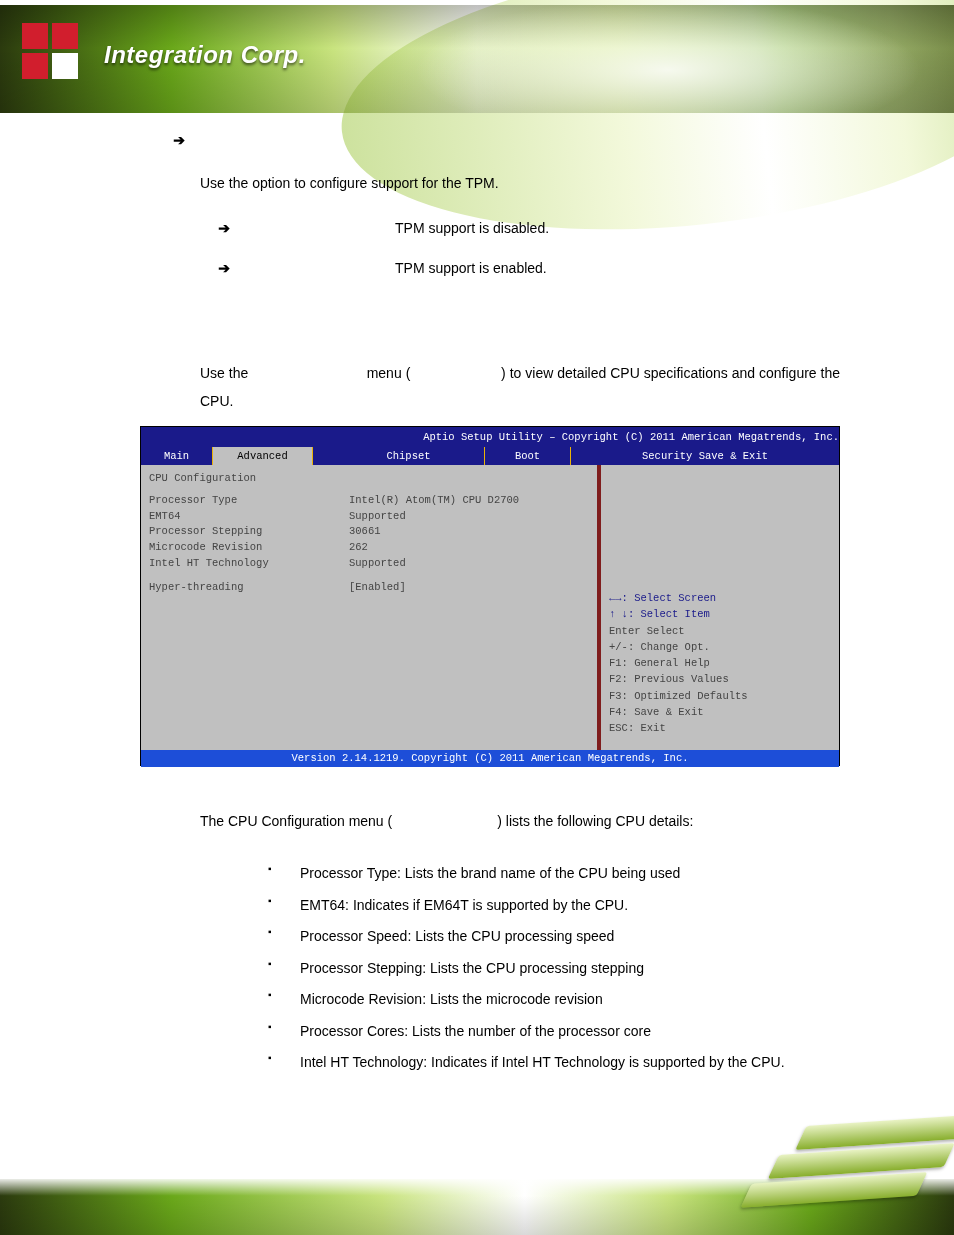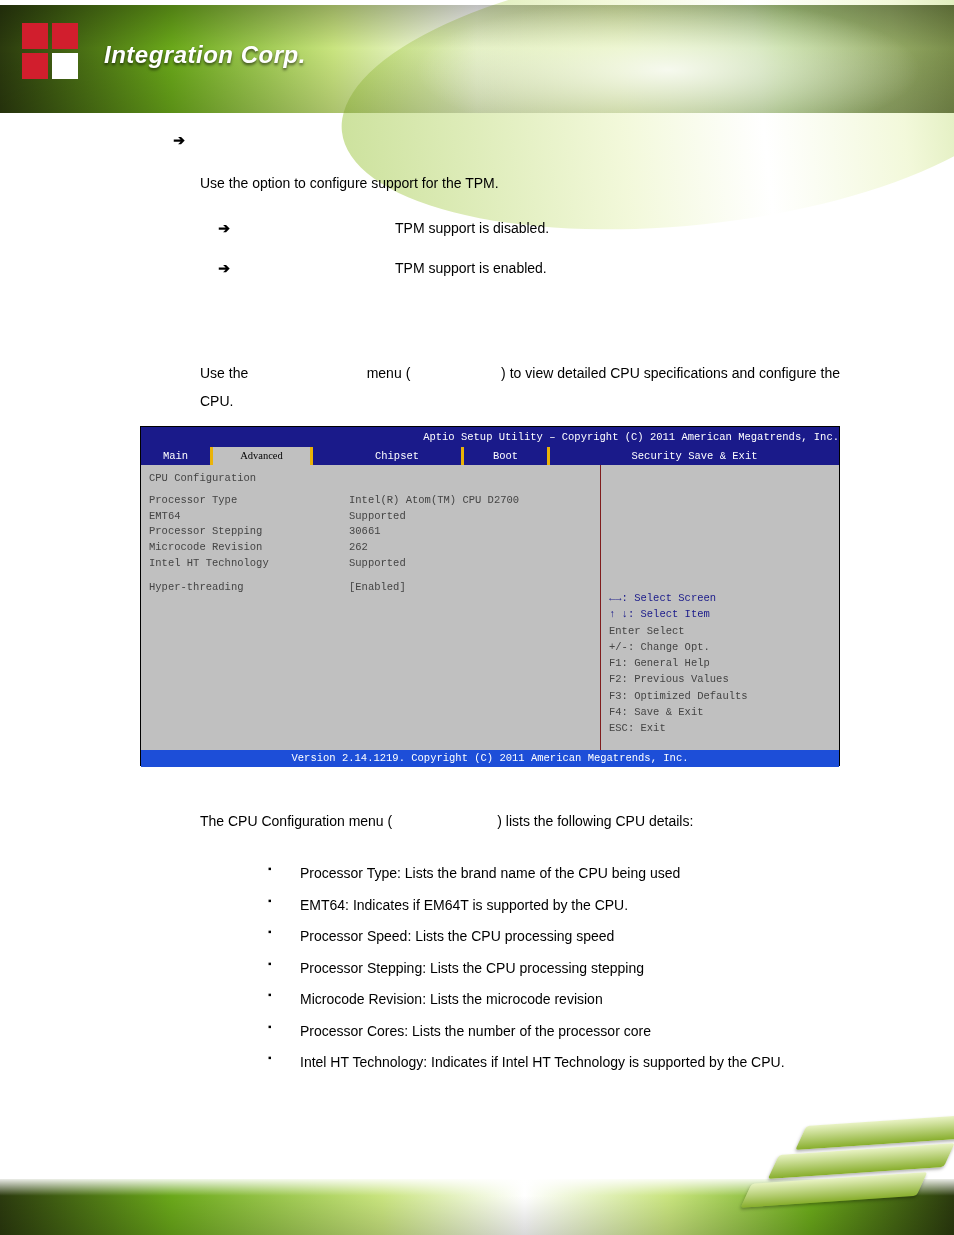--- a/index.html
+++ b/index.html
@@ -86,34 +86,34 @@
   }
   .bios-title {
     background: #1a1a8a; color: #fff; text-align: right;
     height: 20px; line-height: 20px;
   }
   .bios-tabs {
     display: flex; height: 18px; line-height: 18px;
   }
   .bios-tabs .tab {
     background: #1a1a8a; color:#fff; text-align:center;
-    border-right: 3px solid #eab308;
+    border-right: 1px solid #eab308;
   }
   .bios-tabs .tab.active { background: #c0c0c0; color:#000; }
   .bios-tabs .tab.t0 { width: 72px; }
-  .bios-tabs .tab.t1 { width: 100px; font-family: Liberation Serif, serif; }
-  .bios-tabs .tab.t2 { width: 151px; padding-left: 20px; }
+  .bios-tabs .tab.t1 { width: 100px; }
+  .bios-tabs .tab.t2 { width: 172px; padding-left: 20px; }
   .bios-tabs .tab.t3 { width: 86px; }
   .bios-tabs .tab.t4 { flex:1; border-right:none; }
   .bios-body {
     display:flex; height: 285px; background:#c0c0c0;
   }
   .bios-left {
     width: 460px; padding: 6px 8px; color:#444; line-height:1.5;
-    border-right: 1px solid #7f1d1d;
+    border-right: 4px solid #7f1d1d;
     position: relative;
     background:#c0c0c0;
   }
   .bios-left .kv { display:flex; white-space: pre; }
   .bios-left .k { width: 200px; }
   .bios-left .v { width: 150px; }
   .bios-right {
     flex:1; padding: 6px 8px; color:#444; line-height:1.55;
     background:#c0c0c0;
     margin-top:33px;

